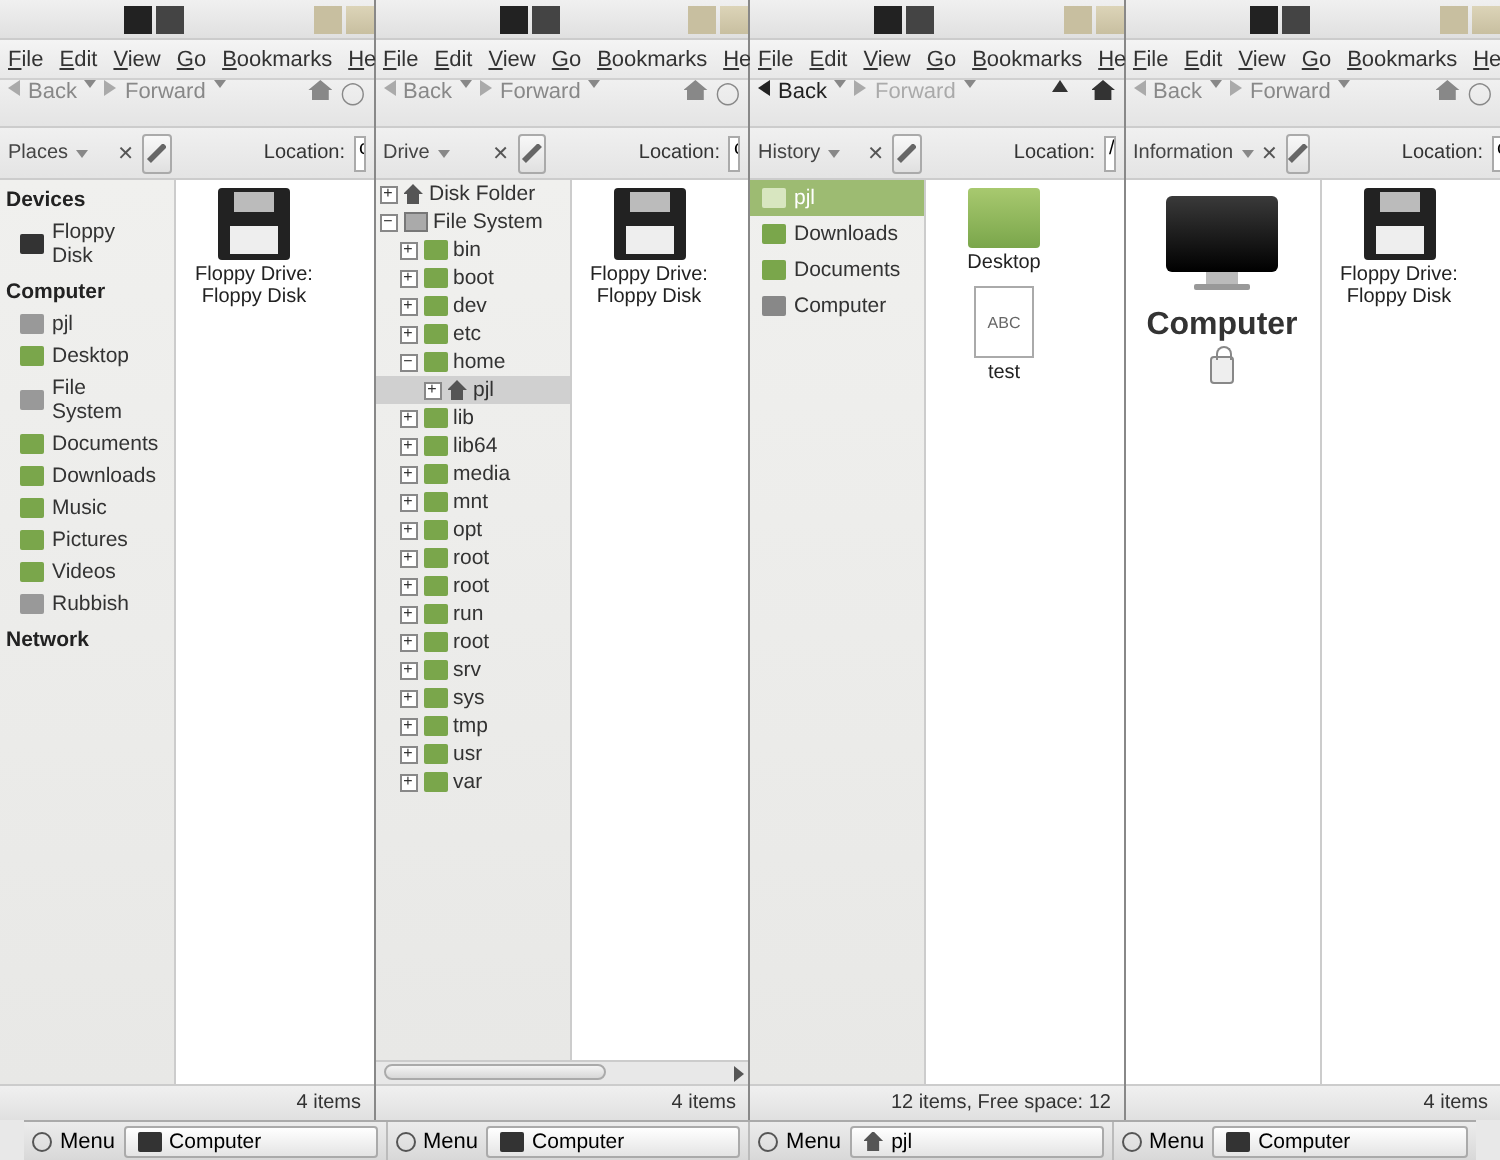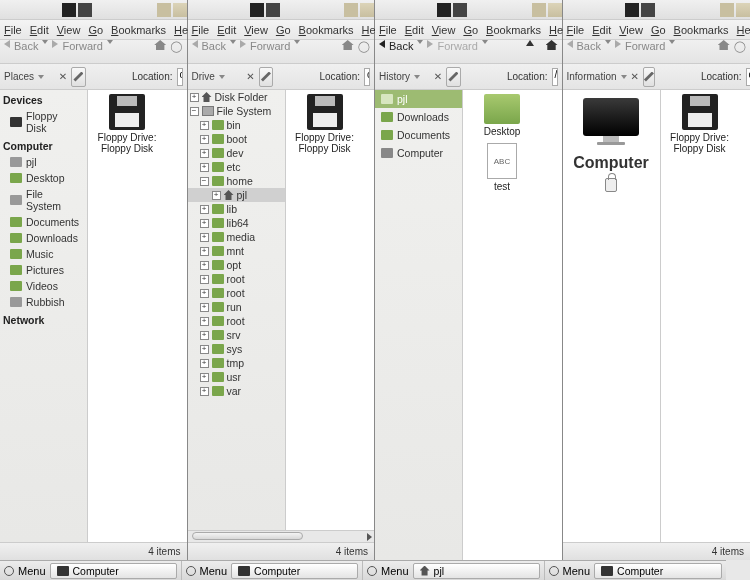--- a/index.html
+++ b/index.html
@@ -70,21 +70,21 @@
 .mon-base { width:28px; height:3px; background:#999; border-radius:1px;}
 .info-title { font-size:16px; font-weight:bold; color:#333; }
 .lock { width:12px; height:14px; border:1px solid #888; background:#eee; border-radius:2px; position:relative; }
 .lock::before{content:"";position:absolute;top:-6px;left:2px;width:6px;height:6px;border:1px solid #888;border-bottom:none;border-radius:4px 4px 0 0;}
 
 .status { height:18px; background:linear-gradient(#f0f0f0,#e0e0e0); border-top:1px solid #ccc; font-size:10px; color:#333; display:flex; align-items:center; padding:0 6px; justify-content:flex-end; overflow:hidden; white-space:nowrap;}
 .hscroll { height:12px; background:#e8e8e8; border-top:1px solid #ccc; position:relative;}
 .hscroll .thumb { position:absolute; left:4px; top:1px; height:8px; width:60%; background:linear-gradient(#f4f4f4,#d8d8d8); border:1px solid #aaa; border-radius:4px;}
 .hscroll .rarrow { position:absolute; right:2px; top:2px; width:0;height:0;border-top:4px solid transparent;border-bottom:4px solid transparent;border-left:5px solid #555;}
 
-.taskbar { height:20px; width:726px; background:linear-gradient(#ececec,#d8d8d8); border-top:1px solid #aaa; display:flex; align-items:center; }
+.taskbar { height:20px; width:726px; background:linear-gradient(#ececec,#d8d8d8); border-top:1px solid #aaa; display:flex; align-items:center;margin-left:12px; }
 .taskseg { width:187.5px; display:flex; align-items:center; gap:4px; padding:0 4px; border-right:1px solid #bbb; height:100%; }
 .taskseg:last-child{border-right:none;}
 .gear { width:10px;height:10px;border:1px solid #555;border-radius:50%; position:relative;}
 .taskbtn { background:linear-gradient(#fff,#e4e4e4); border:1px solid #aaa; border-radius:2px; padding:1px 6px; display:flex; align-items:center; gap:4px; font-size:10.5px; flex:1; min-width:0;}
 .taskbtn .mon { width:12px;height:10px;background:#333;border-radius:1px;}
 .taskbtn .hm { width:10px;height:10px;background:#555; clip-path:polygon(50% 0,100% 50%,80% 50%,80% 100%,20% 100%,20% 50%,0 50%);}
 </style>
 </head>
 <body>
 
@@ -412,20 +412,21 @@
             <span>Desktop</span>
           </div>
       <div class="item">
             <div class="txt">
               <span>ABC</span>
             </div>
             <span>test</span>
           </div>
     </div>
   </div>
+  <div class="status">12 items, Free space: 12</div>
 </div>
 
 <div class="pane">
   <div class="titlebar">
         <span class="tb-spacer"></span>
         <span class="tb-icon dark"></span>
         <span class="tb-icon"></span>
         <span class="tb-spacer"></span>
         <span class="tb-icon light"></span>
         <span class="tb-icon calc"></span>

